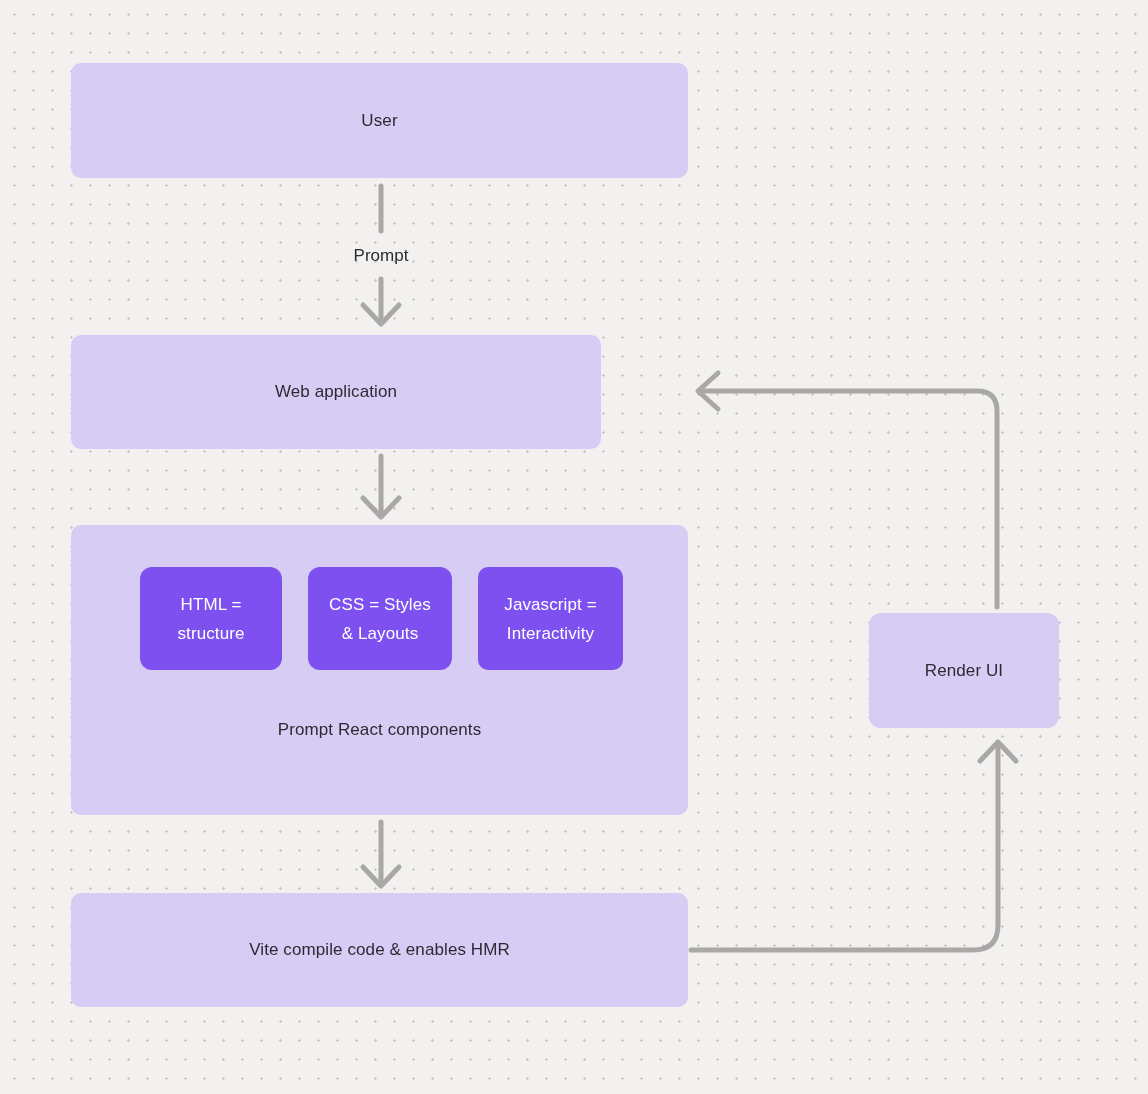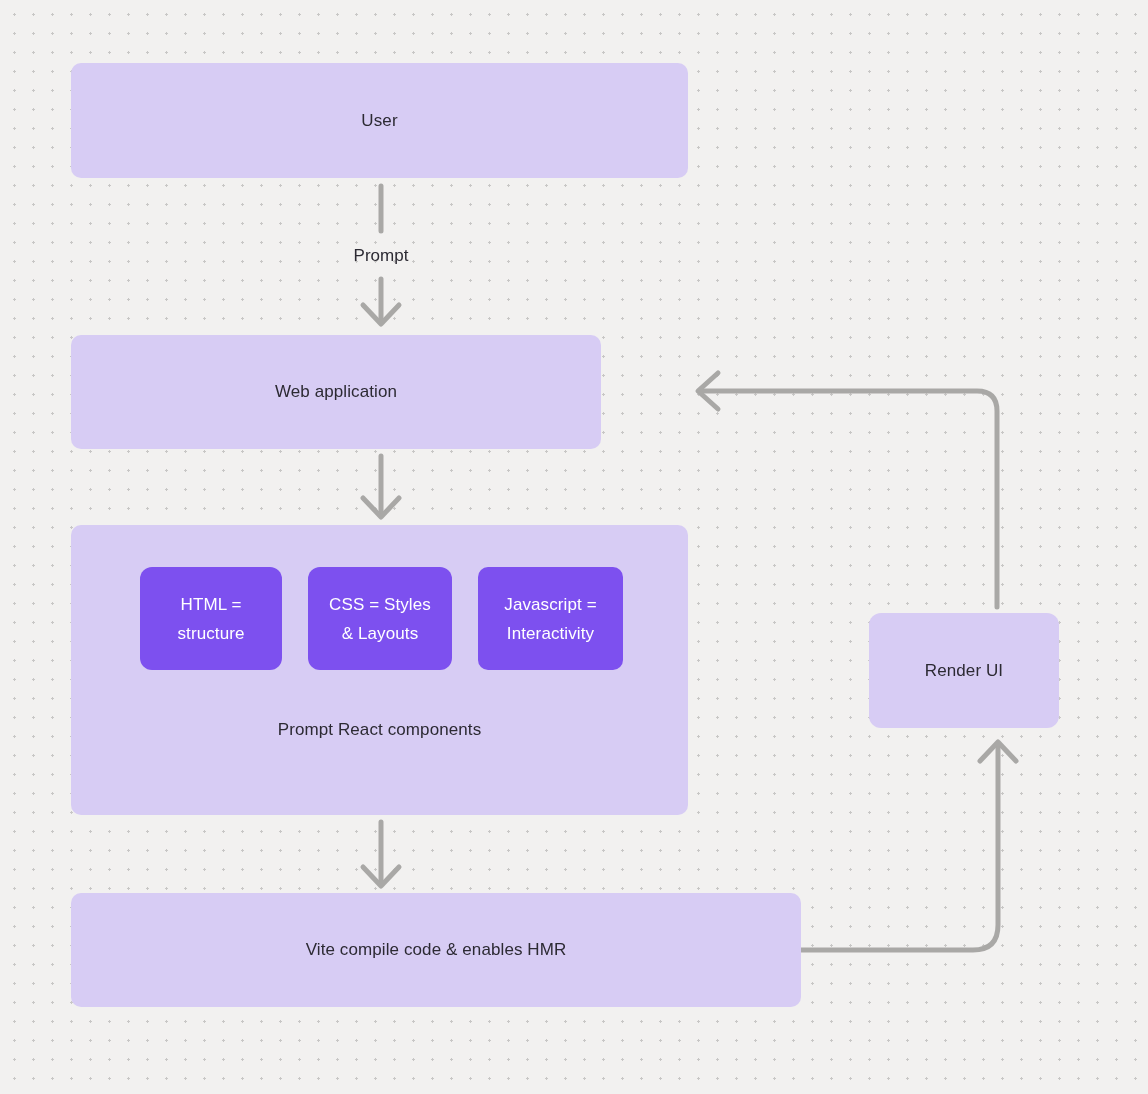--- a/index.html
+++ b/index.html
@@ -42,21 +42,21 @@
     color: #2c2a33;
     font-size: 17px;
     font-weight: 500;
     letter-spacing: 0.1px;
     box-sizing: border-box;
     text-align: center;
   }
   .node-user            { left: 71px;  top: 63px;  width: 617px; height: 115px; }
   .node-webapp          { left: 71px;  top: 335px; width: 530px; height: 114px; }
   .node-components      { left: 71px;  top: 525px; width: 617px; height: 290px; display: block; padding-left: 24px; }
-  .node-vite            { left: 71px;  top: 893px; width: 730px; height: 114px; }
+  .node-vite            { left: 71px;  top: 893px; width: 617px; height: 114px; }
   .node-render          { left: 869px; top: 613px; width: 190px; height: 115px; border-radius: 12px; }
 
   .inner-node {
     position: absolute;
     top: 42px;
     height: 103px;
     background: #7d50ef;
     border-radius: 12px;
     color: #ffffff;
     display: flex;

